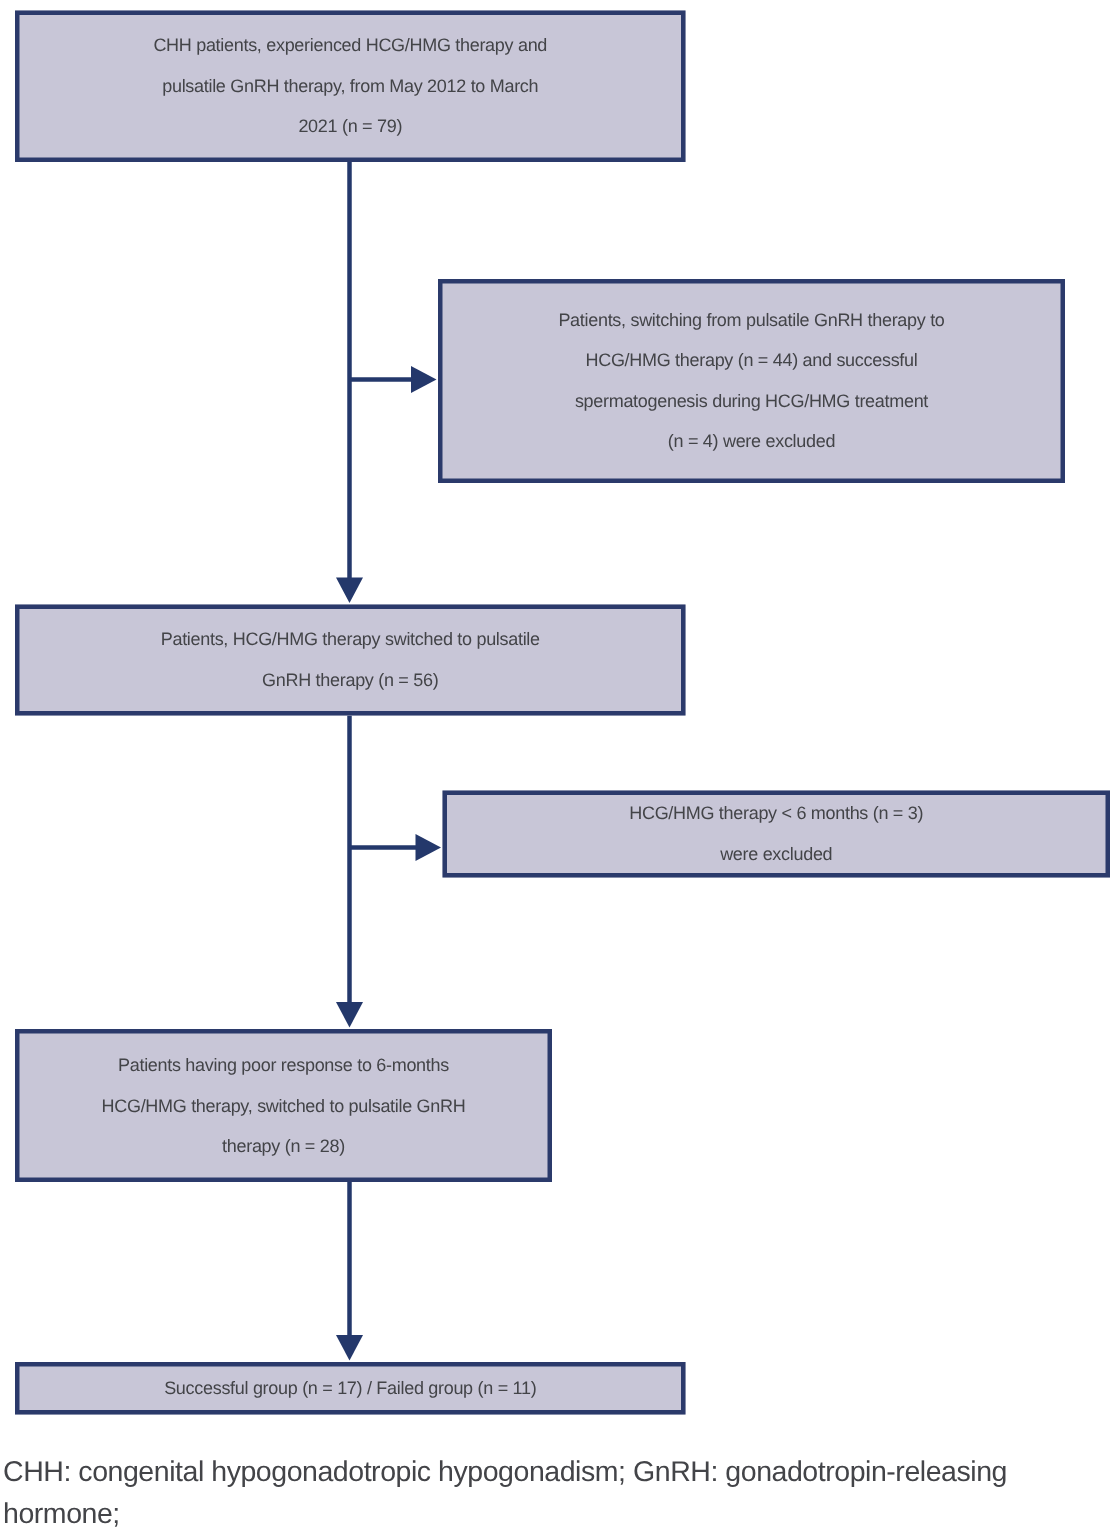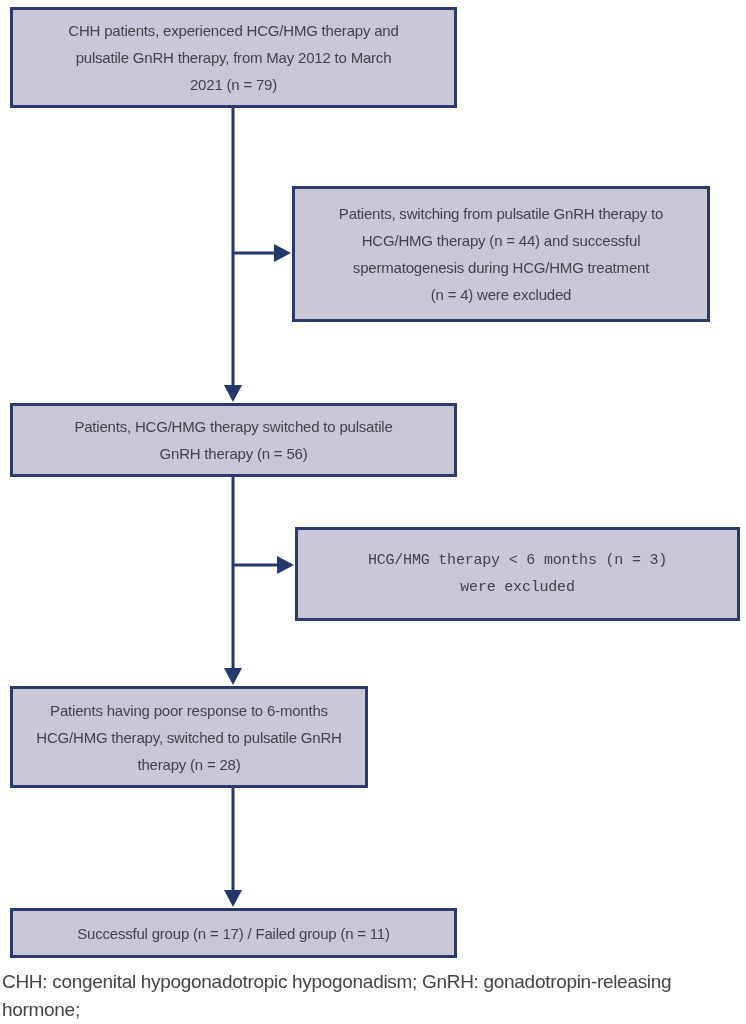--- a/index.html
+++ b/index.html
@@ -23,36 +23,36 @@
   .connectors polygon {
     fill: var(--arrow, #24386b);
     stroke: none;
   }
   .flow-box {
     position: absolute;
     box-sizing: border-box;
     background: var(--box-fill, #c8c6d7);
     border: 3px solid var(--box-border, #2b3a6b);
     color: var(--text, #434448);
-    font-size: 15px;
+    font-size: 12px;
     line-height: 27px;
     letter-spacing: -0.2px;
     text-align: center;
     white-space: pre-line;
     display: flex;
     align-items: center;
     justify-content: center;
     padding: 2px 6px;
   }
   .box-enrolled     { left: 10px;  top: 7px;   width: 447px; height: 101px; }
   .box-excluded-1   { left: 292px; top: 186px; width: 418px; height: 136px; }
   .box-switched     { left: 10px;  top: 403px; width: 447px; height: 74px;  }
-  .box-excluded-2   { left: 295px; top: 527px; width: 445px; height: 94px; font-family: Liberation Mono, monospace;  }
+  .box-excluded-2   { left: 295px; top: 527px; width: 445px; height: 58px;  }
   .box-poor-resp    { left: 10px;  top: 686px; width: 358px; height: 102px; }
-  .box-outcome      { left: 10px;  top: 908px; width: 447px; height: 50px;  }
+  .box-outcome      { left: 10px;  top: 908px; width: 447px; height: 35px;  }
   .footnote {
     position: absolute;
     left: 2px;
     top: 968px;
     width: 744px;
     color: var(--text, #434448);
     font-size: 19px;
     line-height: 28px;
     letter-spacing: -0.3px;
     white-space: pre-line;

